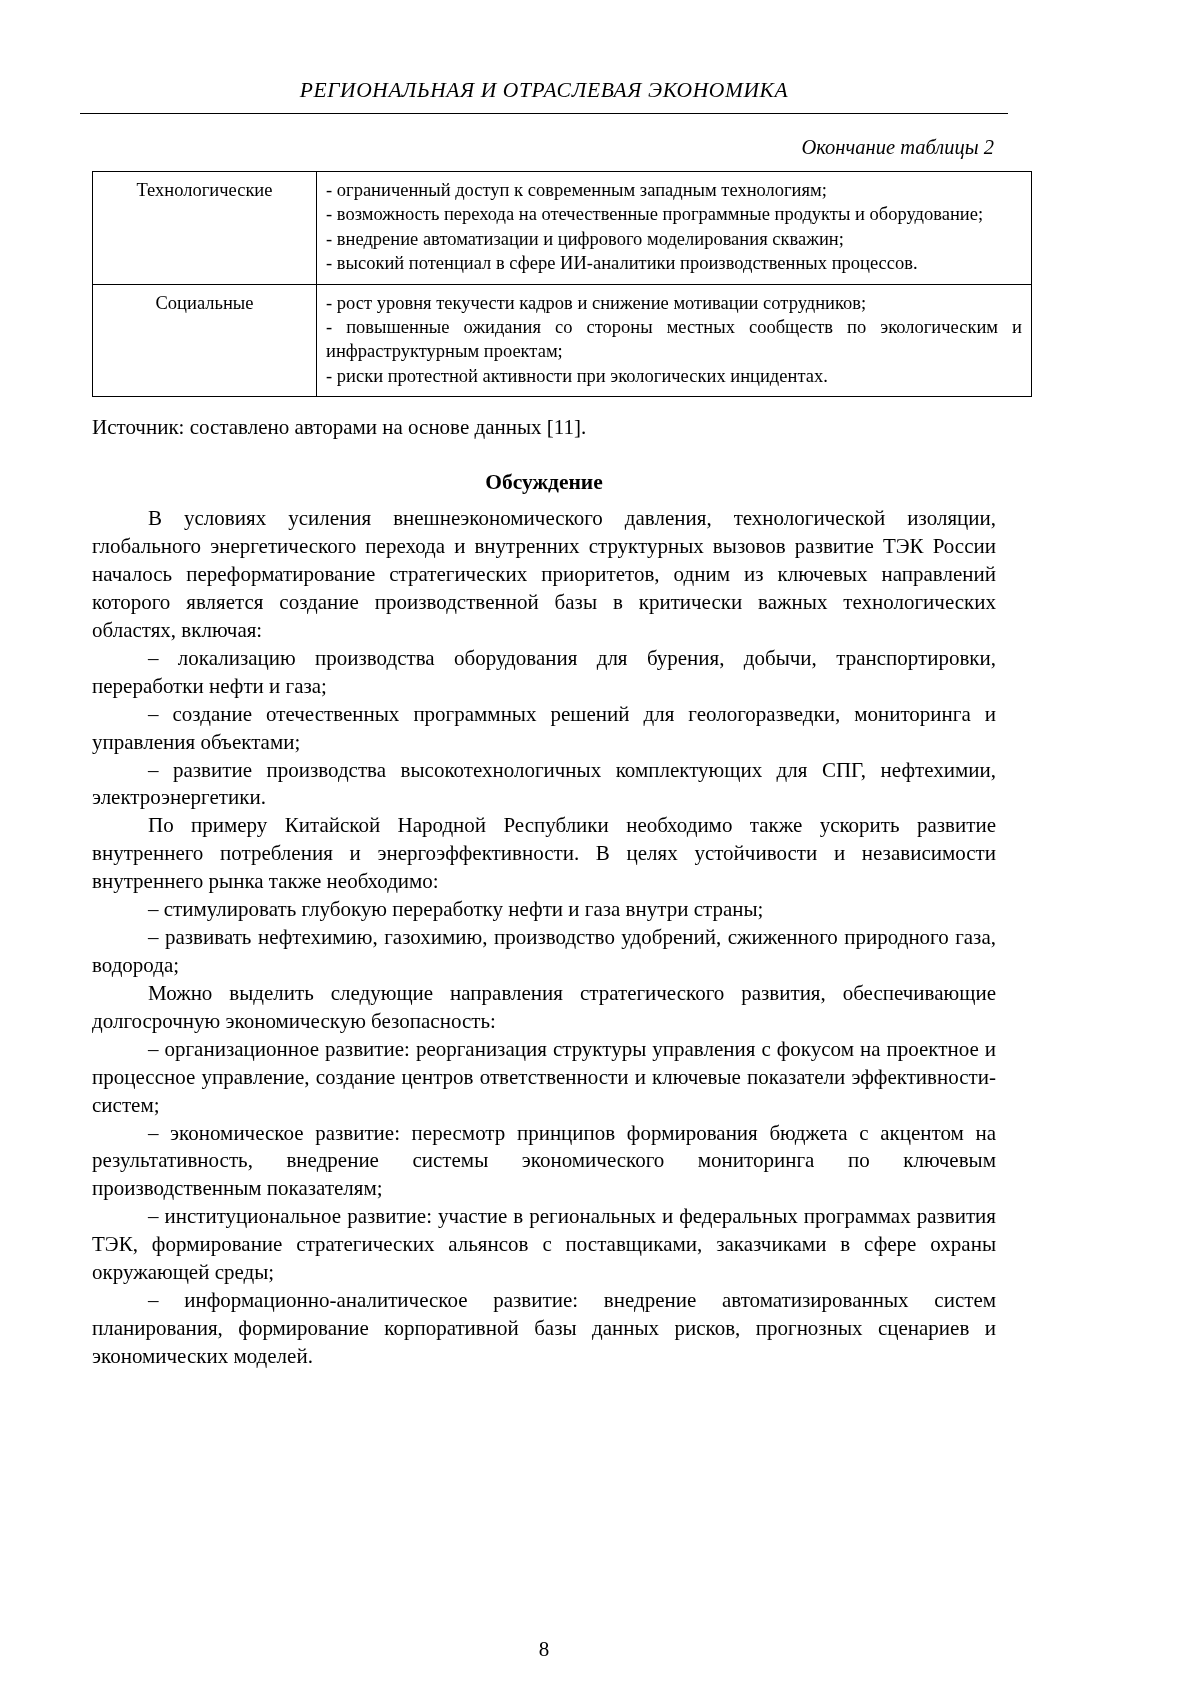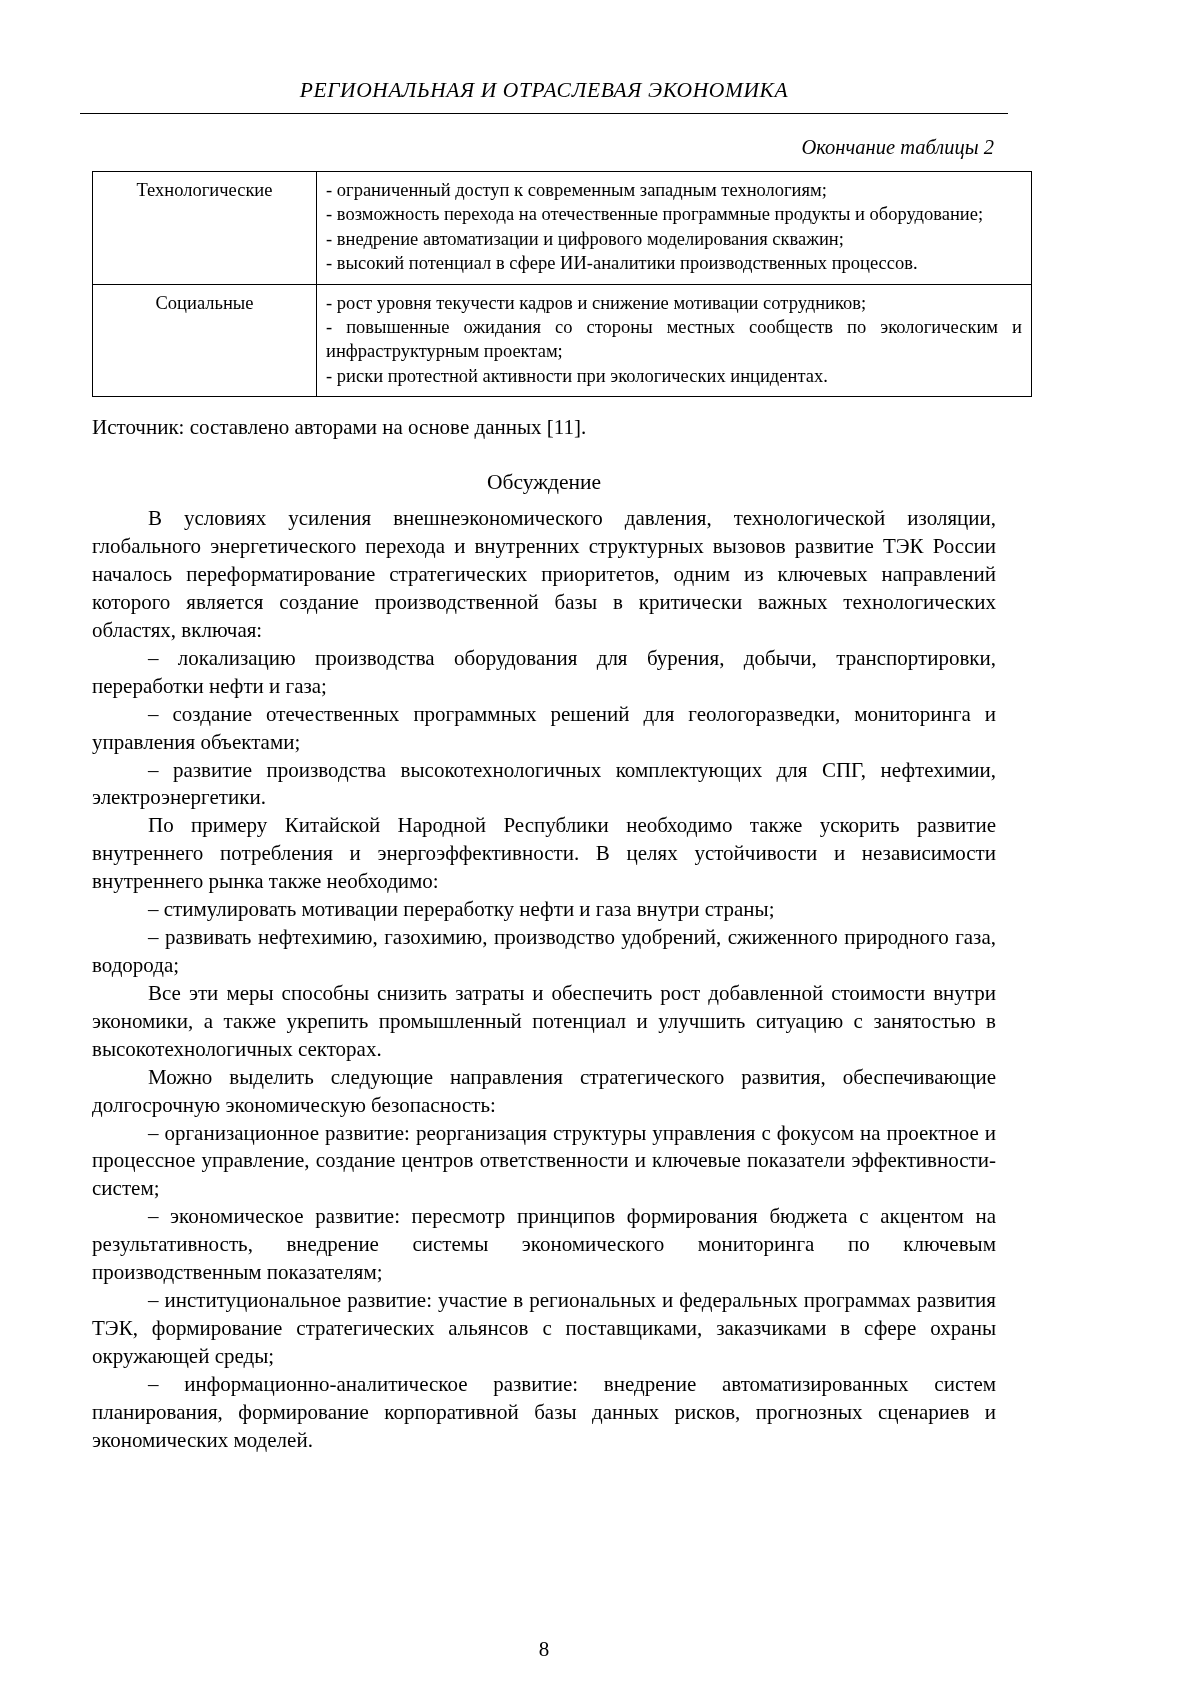--- a/index.html
+++ b/index.html
@@ -69,21 +69,21 @@
   td.items li::before {
     content: "- ";
   }
   .source-line {
     text-align: left;
     font-size: 21px;
     margin-top: 18px;
   }
   .section-title {
     text-align: center;
-    font-weight: normal;
+    font-weight: bold;
     font-size: 21.5px;
     margin-top: 30px;
     margin-bottom: 10px;
   }
   p.body-par {
     text-align: justify;
     text-justify: inter-word;
     font-size: 21px;
     line-height: 1.33;
     margin: 0;
@@ -144,23 +144,22 @@
 
   <div class="source-line">Источник: составлено авторами на основе данных [11].</div>
 
   <div class="section-title">Обсуждение</div>
 
   <p class="body-par">В условиях усиления внешнеэкономического давления, технологической изоляции, глобального энергетического перехода и внутренних структурных вызовов развитие ТЭК России началось переформатирование стратегических приоритетов, одним из ключевых направлений которого является создание производственной базы в критически важных технологических областях, включая:</p>
   <p class="dash-par">– локализацию производства оборудования для бурения, добычи, транспортировки, переработки нефти и газа;</p>
   <p class="dash-par">– создание отечественных программных решений для геологоразведки, мониторинга и управления объектами;</p>
   <p class="dash-par">– развитие производства высокотехнологичных комплектующих для СПГ, нефтехимии, электроэнергетики.</p>
   <p class="body-par">По примеру Китайской Народной Республики необходимо также ускорить развитие внутреннего потребления и энергоэффективности. В целях устойчивости и независимости внутреннего рынка также необходимо:</p>
-  <p class="dash-par">– стимулировать мотивации переработку нефти и газа внутри страны;</p>
+  <p class="dash-par">– стимулировать глубокую переработку нефти и газа внутри страны;</p>
   <p class="dash-par">– развивать нефтехимию, газохимию, производство удобрений, сжиженного природного газа, водорода;</p>
-  <p class="body-par">Все эти меры способны снизить затраты и обеспечить рост добавленной стоимости внутри экономики, а также укрепить промышленный потенциал и улучшить ситуацию с занятостью в высокотехнологичных секторах.</p>
   <p class="body-par">Можно выделить следующие направления стратегического развития, обеспечивающие долгосрочную экономическую безопасность:</p>
   <p class="dash-par">– организационное развитие: реорганизация структуры управления с фокусом на проектное и процессное управление, создание центров ответственности и ключевые показатели эффективности-систем;</p>
   <p class="dash-par">– экономическое развитие: пересмотр принципов формирования бюджета с акцентом на результативность, внедрение системы экономического мониторинга по ключевым производственным показателям;</p>
   <p class="dash-par">– институциональное развитие: участие в региональных и федеральных программах развития ТЭК, формирование стратегических альянсов с поставщиками, заказчиками в сфере охраны окружающей среды;</p>
   <p class="dash-par">– информационно-аналитическое развитие: внедрение автоматизированных систем планирования, формирование корпоративной базы данных рисков, прогнозных сценариев и экономических моделей.</p>
 
   <div class="page-number">8</div>
 </div>
 
 </body></html>

